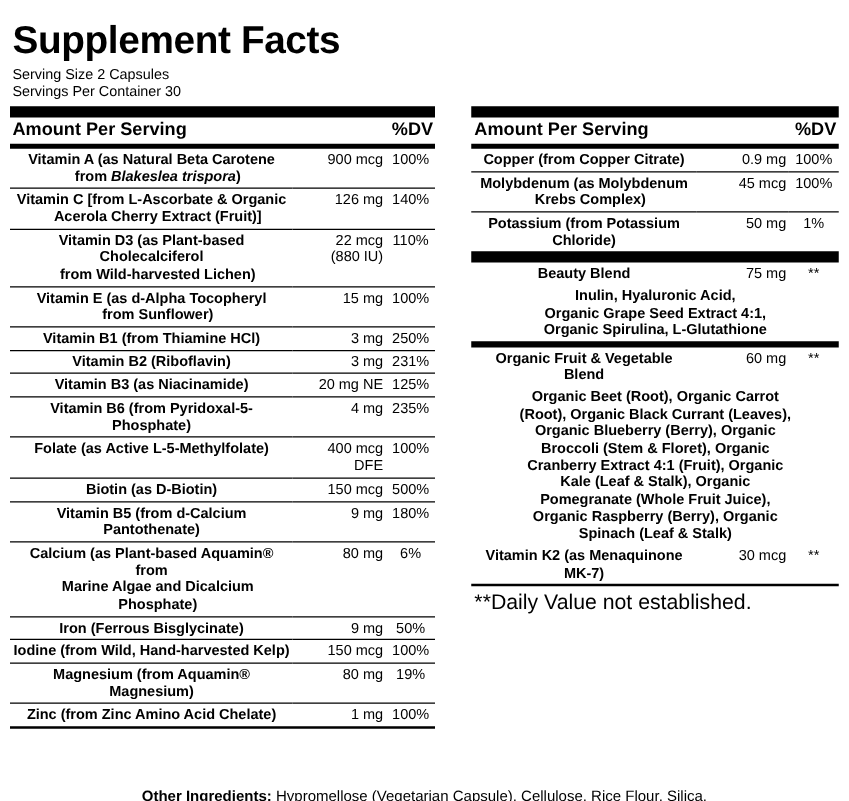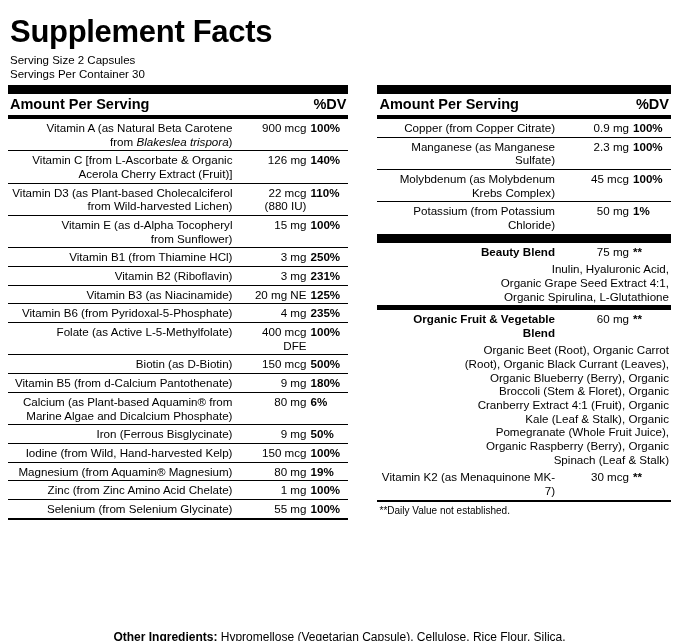--- a/index.html
+++ b/index.html
@@ -73,32 +73,32 @@
     border-collapse: collapse;
     font-size: 11.6px;
   }
   table.facts td {
     border-bottom: 1px solid #000;
     padding: 2px 2px 2px 2px;
     vertical-align: top;
     line-height: 1.18;
   }
   table.facts tr:last-child td { border-bottom: none; }
-  td.name { text-align: right; }
+  td.name { text-align: center; font-weight: bold; }
   td.amt  { text-align: right; white-space: pre-line; width: 74px; }
-  td.dv   { text-align: left; width: 40px; font-weight: bold; }
+  td.dv   { text-align: center; width: 40px; }
   .indent { display: block; padding-left: 10px; }
 
   .blend-title { font-weight: bold; }
   .blend-body { padding-left: 10px; }
 
   .noborder td { border-bottom: none !important; }
 
   .footnote {
-    font-size: 10px;
+    font-size: 17px;
     padding: 3px 2px 0 2px;
   }
   .other {
     position: absolute;
     left: 2px;
     bottom: 2px;
     width: 659px;
     font-size: 12px;
     line-height: 1.25;
     text-align: center;
@@ -203,48 +203,38 @@
             <tr>
               <td class="name">Magnesium (from Aquamin® Magnesium)</td>
               <td class="amt">80 mg</td>
               <td class="dv">19%</td>
             </tr>
             <tr>
               <td class="name">Zinc (from Zinc Amino Acid Chelate)</td>
               <td class="amt">1 mg</td>
               <td class="dv">100%</td>
             </tr>
-            <tr>
-              <td class="name">Selenium (from Selenium Glycinate)</td>
-              <td class="amt">55 mg</td>
-              <td class="dv">100%</td>
-            </tr>
           </tbody>
       </table>
       <div class="bar-thin"></div>
     </div>
 
     <div class="col col-right right-stack">
       <div class="bar-thick"></div>
       <div class="hdr-row">
         <span>Amount Per Serving</span>
         <span>%DV</span>
       </div>
       <div class="bar-med"></div>
 
       <table class="facts">
         <tbody id="right-body">
             <tr>
               <td class="name">Copper (from Copper Citrate)</td>
               <td class="amt">0.9 mg</td>
-              <td class="dv">100%</td>
-            </tr>
-            <tr>
-              <td class="name">Manganese (as Manganese Sulfate)</td>
-              <td class="amt">2.3 mg</td>
               <td class="dv">100%</td>
             </tr>
             <tr>
               <td class="name">Molybdenum (as Molybdenum<span class="indent">Krebs Complex)</span></td>
               <td class="amt">45 mcg</td>
               <td class="dv">100%</td>
             </tr>
             <tr>
               <td class="name">Potassium (from Potassium Chloride)</td>
               <td class="amt">50 mg</td>

